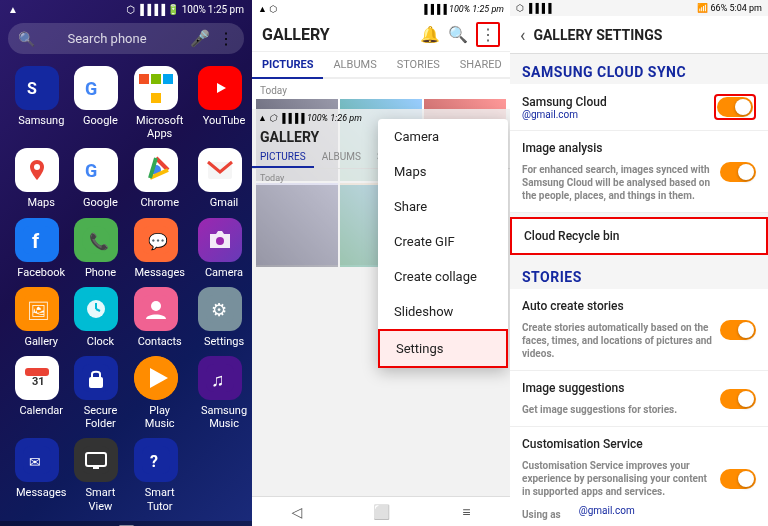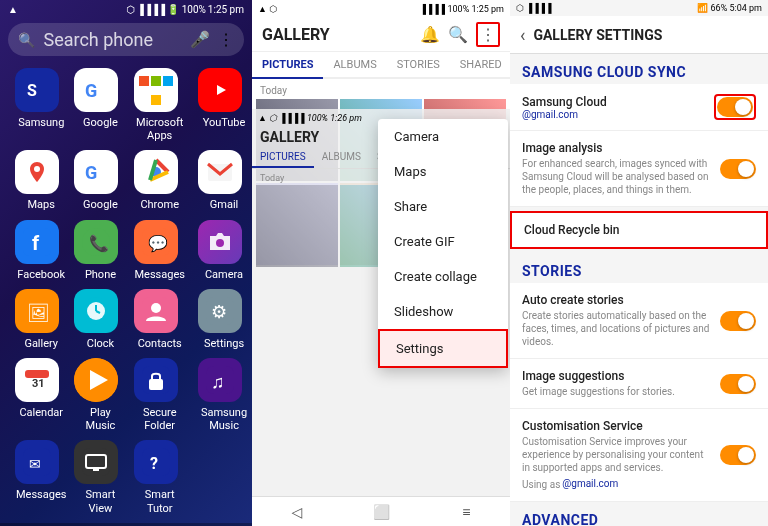--- a/index.html
+++ b/index.html
@@ -35,21 +35,21 @@
 
     .search-bar {
       margin: 4px 8px;
       background: rgba(255,255,255,0.15);
       border-radius: 20px;
       display: flex;
       align-items: center;
       padding: 6px 10px;
       gap: 8px;
     }
-    .search-bar-text { color: rgba(255,255,255,0.8); font-size: 18px; flex: 1; }
+    .search-bar-text { color: rgba(255,255,255,0.8); font-size: 13px; flex: 1; margin-left: 24px; }
     .search-icon-home { color: rgba(255,255,255,0.7); font-size: 14px; }
 
     .app-grid {
       display: grid;
       grid-template-columns: repeat(4, 1fr);
       gap: 8px;
       padding: 8px;
       flex: 1;
     }
 
@@ -247,21 +247,21 @@
     .settings-item {
       background: white;
       padding: 10px 12px;
       display: flex;
       align-items: center;
       justify-content: space-between;
       border-bottom: 1px solid #eee;
     }
     .settings-item-text { flex: 1; padding-right: 8px; }
     .settings-item-title { font-size: 12px; font-weight: 500; color: #222; }
-    .settings-item-sub { font-size: 10px; color: #888; margin-top: 2px; line-height: 1.3; }
+    .settings-item-sub { font-size: 10px; color: #888; margin-top: 8px; line-height: 1.3; font-weight: bold; }
     .settings-item-email { font-size: 10px; color: #1428A0; }
 
     .toggle {
       width: 36px;
       height: 20px;
       border-radius: 10px;
       position: relative;
       flex-shrink: 0;
       cursor: pointer;
     }
@@ -492,39 +492,39 @@
       <div class="app-icon icon-calendar">
         <svg width="28" height="28" viewBox="0 0 28 28">
             <rect x="2" y="4" width="24" height="22" rx="3" fill="white"></rect>
             <rect x="2" y="4" width="24" height="8" rx="3" fill="#EA4335"></rect>
             <text x="9" y="21" font-size="11" fill="#333" font-weight="bold">31</text>
           </svg>
       </div>
       <span class="app-label">Calendar</span>
     </div>
     <div class="app-item">
+      <div class="app-icon icon-securefolder">
+        <svg width="28" height="28" viewBox="0 0 28 28">
+            <rect width="28" height="28" rx="8" fill="#1428A0"></rect>
+            <rect x="7" y="13" width="14" height="11" rx="2" fill="white"></rect>
+            <path d="M10 13 L10 10 C10 7 18 7 18 10 L18 13" fill="none" stroke="white" stroke-width="2"></path>
+          </svg>
+      </div>
+      <span class="app-label">Secure Folder</span>
+    </div>
+    <div class="app-item">
       <div class="app-icon icon-playmusic">
         <svg width="44" height="44" viewBox="0 0 44 44">
             <circle cx="22" cy="22" r="22" fill="#FF8C00"></circle>
             <polygon points="16,12 34,22 16,32" fill="white"></polygon>
           </svg>
       </div>
       <span class="app-label">Play Music</span>
     </div>
     <div class="app-item">
-      <div class="app-icon icon-securefolder">
-        <svg width="28" height="28" viewBox="0 0 28 28">
-            <rect width="28" height="28" rx="8" fill="#1428A0"></rect>
-            <rect x="7" y="13" width="14" height="11" rx="2" fill="white"></rect>
-            <path d="M10 13 L10 10 C10 7 18 7 18 10 L18 13" fill="none" stroke="white" stroke-width="2"></path>
-          </svg>
-      </div>
-      <span class="app-label">Secure Folder</span>
-    </div>
-    <div class="app-item">
       <div class="app-icon icon-samsungmusic">
         <svg width="28" height="28" viewBox="0 0 28 28">
             <rect width="28" height="28" rx="8" fill="#4A148C"></rect>
             <text x="5" y="22" font-size="18" fill="white">♫</text>
           </svg>
       </div>
       <span class="app-label">Samsung Music</span>
     </div>
 
     <div class="app-item">
@@ -561,21 +561,21 @@
     <span style="color:white;font-size:14px;">◁</span>
     <span style="color:white;font-size:14px;">⬜</span>
     <span style="color:white;font-size:14px;">≡</span>
   </div>
 </div>
 
 <div class="panel-gallery">
 
   <div class="gallery-status">
     <span style="font-size:9px;">▲ ⬡</span>
-    <span style="font-size:9px;">▐▐▐▐ 100% 1:25 pm</span>
+    <span style="font-size:9px;font-style:italic;">▐▐▐▐ 100% 1:25 pm</span>
   </div>
 
   <div class="gallery-header">
     <span class="gallery-title">GALLERY</span>
     <div class="gallery-header-icons">
       <span class="gallery-icon">🔔</span>
       <span class="gallery-icon">🔍</span>
       <div class="more-btn-box">
         <span class="gallery-icon">⋮</span>
       </div>
@@ -705,21 +705,21 @@
       <div class="settings-item-title">Image suggestions</div>
       <div class="settings-item-sub">Get image suggestions for stories.</div>
     </div>
     <div class="toggle on"></div>
   </div>
 
   <div class="settings-item">
     <div class="settings-item-text">
       <div class="settings-item-title">Customisation Service</div>
       <div class="settings-item-sub">Customisation Service improves your experience by personalising your content in supported apps and services.</div>
-      <div style="display:flex;gap:2px;align-items:center;margin-top:2px;">
+      <div style="display:flex;gap:18px;align-items:center;margin-top:2px;">
         <span class="settings-item-sub">Using as</span>
         <span class="settings-item-email">@gmail.com</span>
       </div>
     </div>
     <div class="toggle on"></div>
   </div>
 
   <div class="settings-section-label">ADVANCED</div>
 
   <div class="settings-item">

